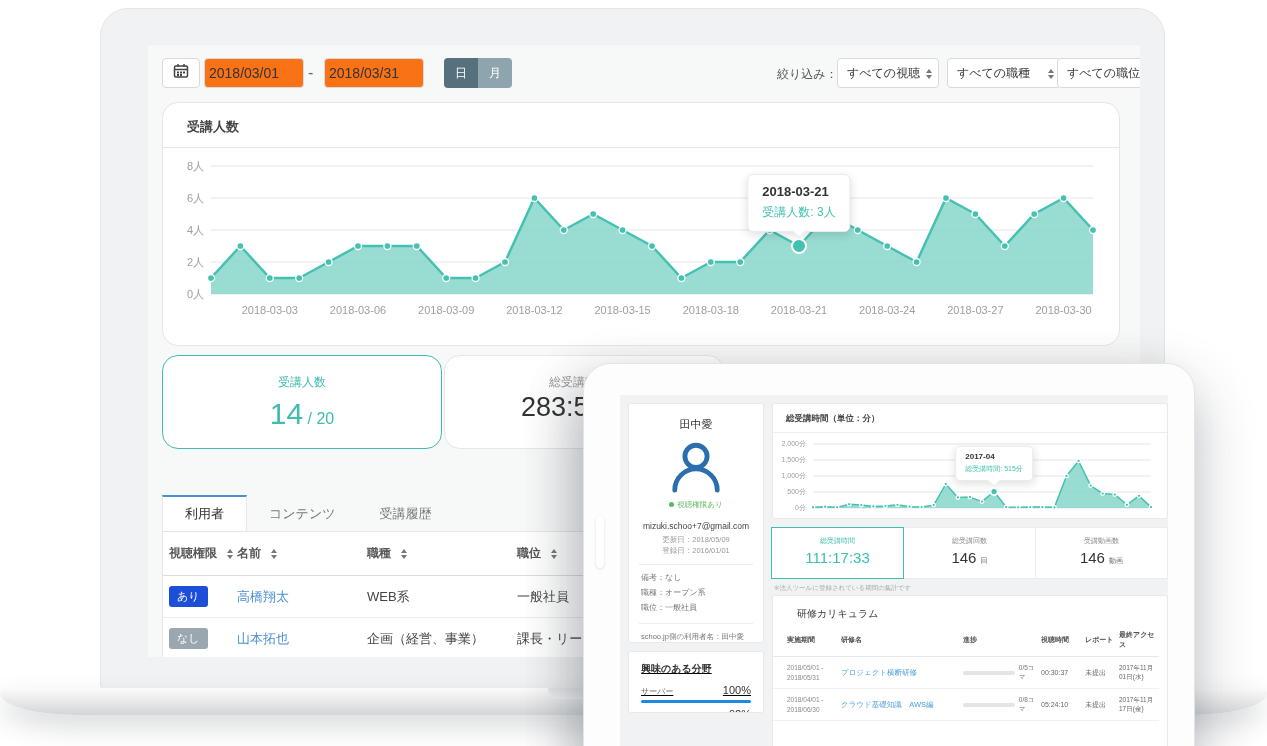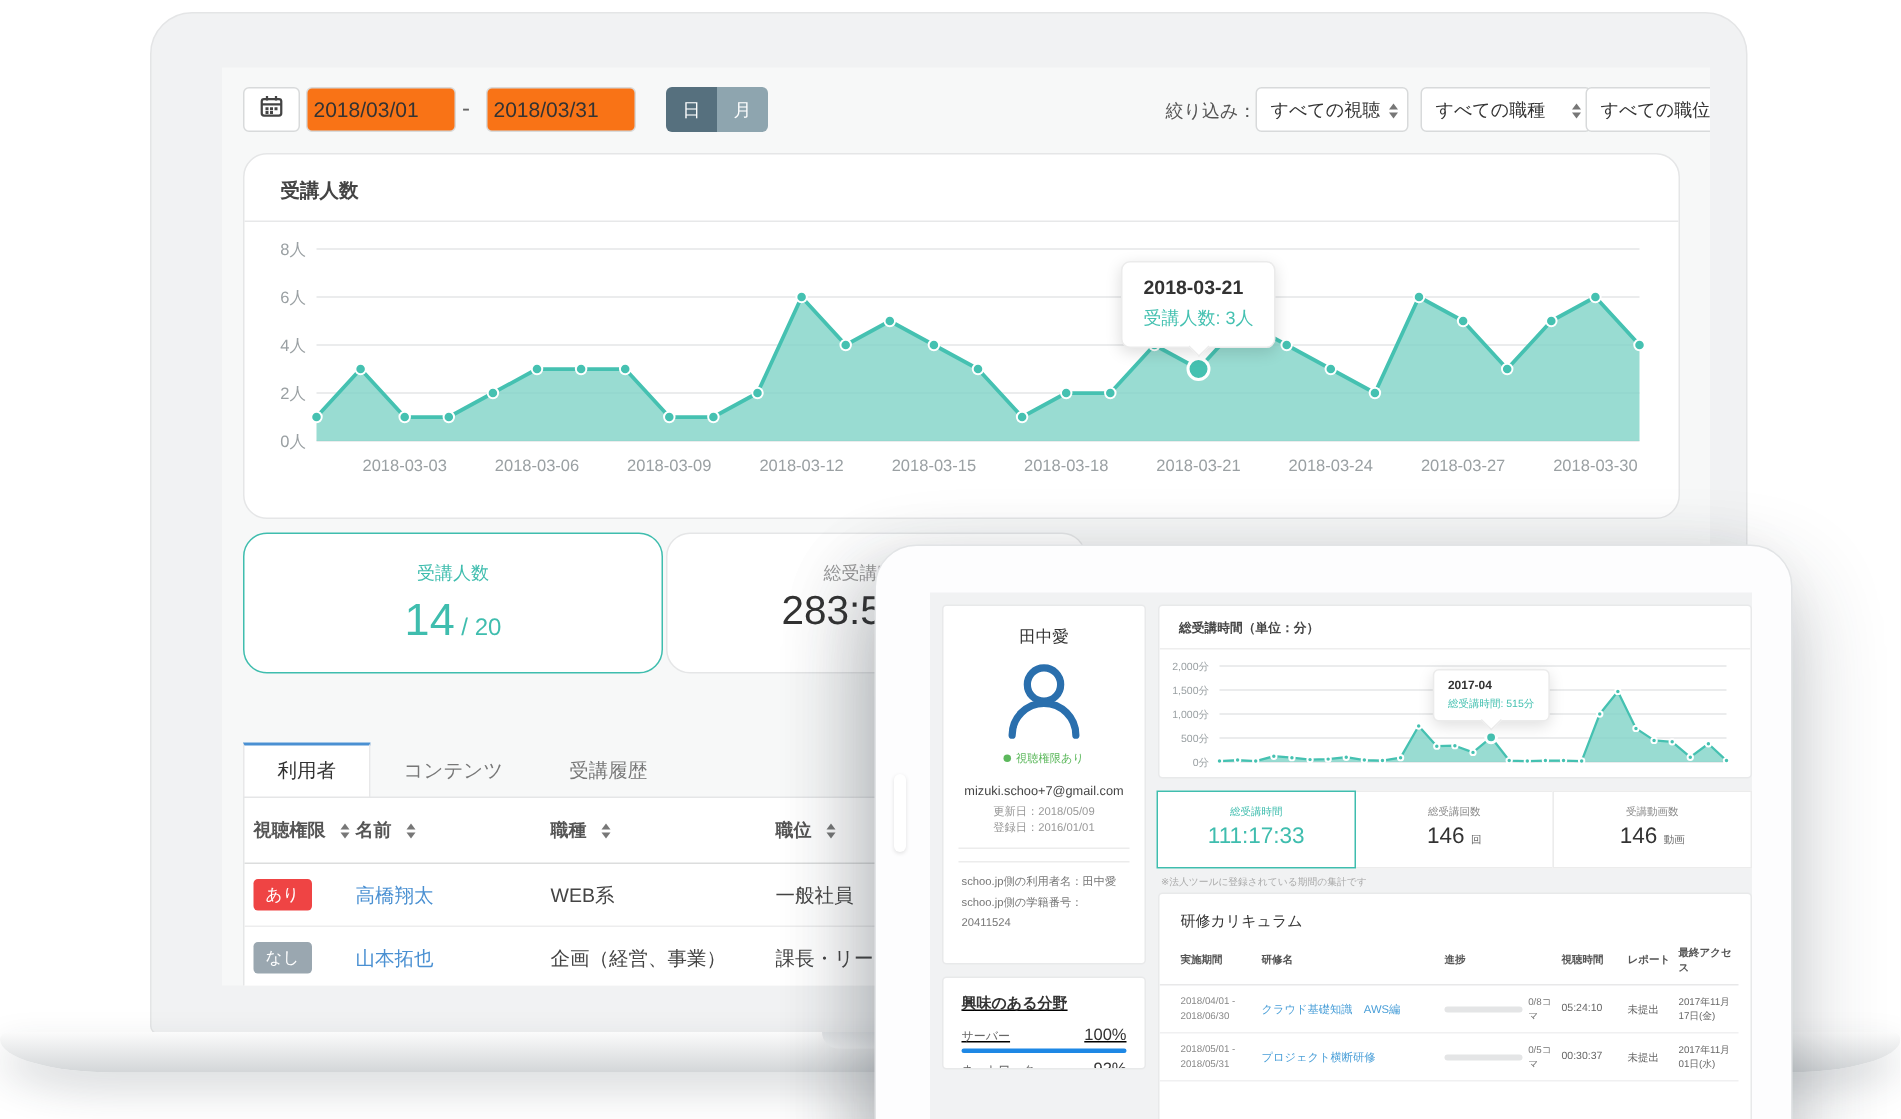--- a/index.html
+++ b/index.html
@@ -67,21 +67,21 @@
   .tabs { position:absolute; left:14px; top:450px; display:flex; }
   .tab { padding:10px 22px; font-size:13px; color:#777; }
   .tab.active { background:#fff; border-top:2px solid #4a90d2; border-left:1px solid #e8e8e9;
     border-right:1px solid #e8e8e9; color:#333; padding-top:8px; }
   .table-card { left:14px; top:486px; width:958px; height:200px; border-radius:0 4px 4px 4px; }
   .trow { display:grid; grid-template-columns:68px 130px 150px 1fr; align-items:center; padding:0 0 0 6px; }
   .thead { height:44px; font-size:12px; font-weight:bold; color:#555; border-bottom:1px solid #dcdddd; }
   .thead > div { display:flex; align-items:center; gap:5px; }
   .tdata { height:42px; border-bottom:1px solid #ededee; font-size:13px; color:#444; }
   .badge { display:inline-block; font-size:11px; color:#fff; border-radius:3px; padding:3px 8px; }
-  .badge.ok { background:#ef4444;font-family:Liberation Serif, serif; }
+  .badge.ok { background:#1d4ed8;font-family:Liberation Serif, serif; }
   .badge.no { background:#9aa7b0; }
   .link { color:#4a90d2; }
 
   
   .tablet-frame { position:absolute; left:583px; top:363px; width:612px; height:420px;
     background:#fdfdfe; border:1px solid #e2e4e6; border-radius:28px;
     box-shadow:0 26px 60px rgba(40,50,60,.30), -20px 12px 44px rgba(40,50,60,.12); }
   .tablet-btn { position:absolute; left:596px; top:516px; width:8px; height:52px; background:#fff;
     border-radius:4px; box-shadow:0 1px 3px rgba(0,0,0,.12); }
   .tablet-screen { position:absolute; left:620px; top:395px; width:548px; height:352px;
@@ -119,21 +119,21 @@
   .mini-card.selected { border:1px solid #3fbdae; z-index:2; }
   .mini-label { font-size:7px; color:#888; margin-top:8px; }
   .mini-card.selected .mini-label { color:#3fbdae; }
   .mini-value { font-size:15px; color:#333; margin-top:3px; }
   .mini-card.selected .mini-value { color:#3fbdae; }
   .mini-unit { font-size:7px; color:#666; }
   .t-note { position:absolute; left:154px; top:189px; font-size:6.5px; color:#aaa; }
 
   
   .curr-card { left:152px; top:200px; width:396px; height:154px; }
-  .c-title { font-size:10px; color:#333; padding:11px 0 0 14px; }
+  .c-title { font-size:10px; color:#333; padding:11px 0 0 24px; }
   .c-grid { display:grid; grid-template-columns:54px 122px 78px 44px 34px 1fr; align-items:center; padding-left:14px; }
   .c-head { margin-top:9px; font-size:7px; font-weight:bold; color:#555; padding-bottom:6px;
     border-bottom:1px solid #e8e8e9; margin-right:8px; }
   .c-row { font-size:7px; color:#666; height:32px; border-bottom:1px solid #f0f0f1; margin-right:8px; }
   .c-period { font-size:6.5px; color:#888; line-height:1.5; }
   .c-name { font-size:7.5px; color:#4a9fd8; }
   .c-prog { display:flex; align-items:center; gap:4px; }
   .c-track { width:52px; height:4px; background:#e4e5e6; border-radius:2px; }
   .c-coma { font-size:6.5px; color:#777; }
   .c-last { font-size:6.5px; color:#666; }
@@ -333,20 +333,25 @@
             <circle cx="30" cy="19" r="11.5" fill="none" stroke="#2a6fad" stroke-width="5"></circle>
             <path d="M8,54 a22,22 0 0,1 44,0" fill="none" stroke="#2a6fad" stroke-width="5" stroke-linecap="round"></path>
           </svg>
         </span>
       </div>
       <div class="p-status"><span class="p-dot"></span><span>視聴権限あり</span></div>
       <div class="p-email">mizuki.schoo+7@gmail.com</div>
       <div class="p-date">更新日：2018/05/09</div>
       <div class="p-date" style="margin-top:1px">登録日：2016/01/01</div>
       <div class="p-hr"></div>
+      <div class="p-details">
+        <div>備考：なし</div>
+        <div>職種：オープン系</div>
+        <div>職位：一般社員</div>
+      </div>
       <div class="p-hr"></div>
       <div class="p-ext">
         <div>schoo.jp側の利用者名：田中愛</div>
         <div>schoo.jp側の学籍番号：20411524</div>
       </div>
     </div>
 
     <div class="tcard interest-card">
       <div class="i-title">興味のある分野</div>
       <div class="i-row">
@@ -436,41 +441,41 @@
       <div class="c-grid c-head">
         <div>実施期間</div>
         <div>研修名</div>
         <div>進捗</div>
         <div>視聴時間</div>
         <div>レポート</div>
         <div>最終アクセス</div>
       </div>
       <div class="c-grid c-row">
         <div class="c-period">
+            <div>2018/05/01 -</div>
+            <div>2018/05/31</div>
+          </div>
+        <div><span class="c-name">プロジェクト横断研修</span></div>
+        <div class="c-prog">
+            <span class="c-track"></span>
+            <span class="c-coma">0/5コマ</span>
+          </div>
+        <div>00:30:37</div>
+        <div>未提出</div>
+        <div class="c-last">2017年11月01日(水)</div>
+      </div>
+      <div class="c-grid c-row">
+        <div class="c-period">
             <div>2018/04/01 -</div>
             <div>2018/06/30</div>
           </div>
         <div><span class="c-name">クラウド基礎知識　AWS編</span></div>
         <div class="c-prog">
             <span class="c-track"></span>
             <span class="c-coma">0/8コマ</span>
           </div>
         <div>05:24:10</div>
         <div>未提出</div>
         <div class="c-last">2017年11月17日(金)</div>
       </div>
-      <div class="c-grid c-row">
-        <div class="c-period">
-            <div>2018/05/01 -</div>
-            <div>2018/05/31</div>
-          </div>
-        <div><span class="c-name">プロジェクト横断研修</span></div>
-        <div class="c-prog">
-            <span class="c-track"></span>
-            <span class="c-coma">0/5コマ</span>
-          </div>
-        <div>00:30:37</div>
-        <div>未提出</div>
-        <div class="c-last">2017年11月01日(水)</div>
-      </div>
     </div>
   </div>
 </div>
 
 </body></html>

